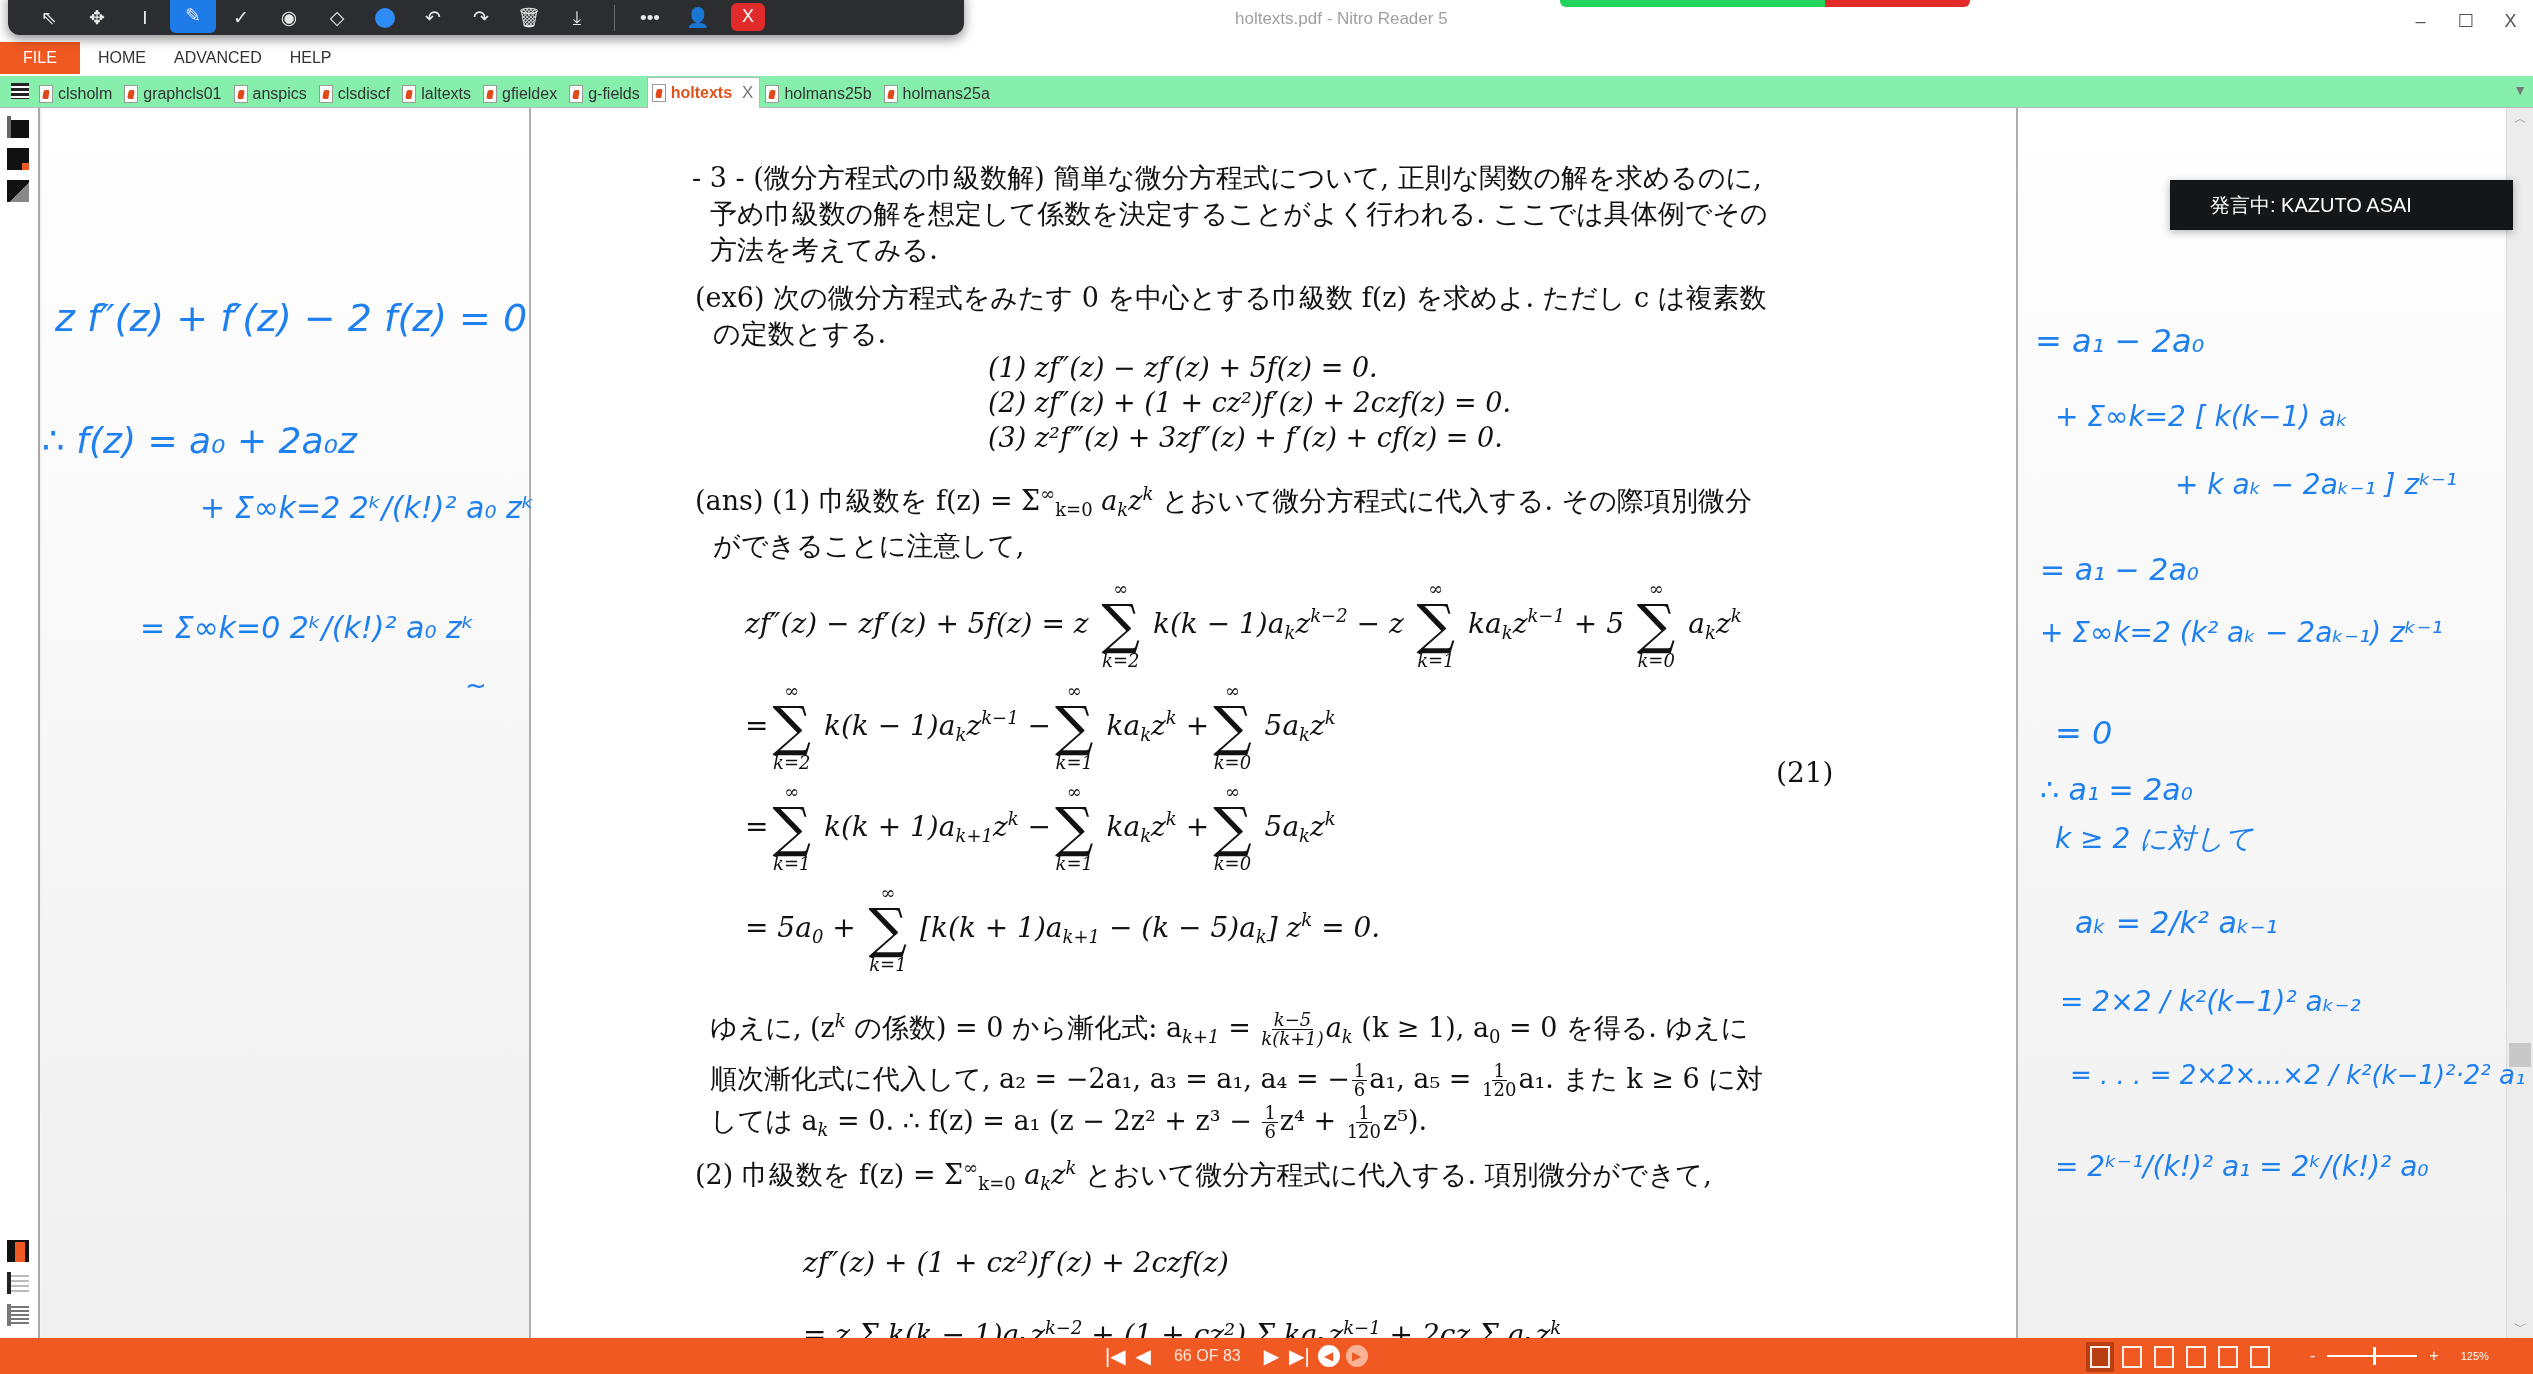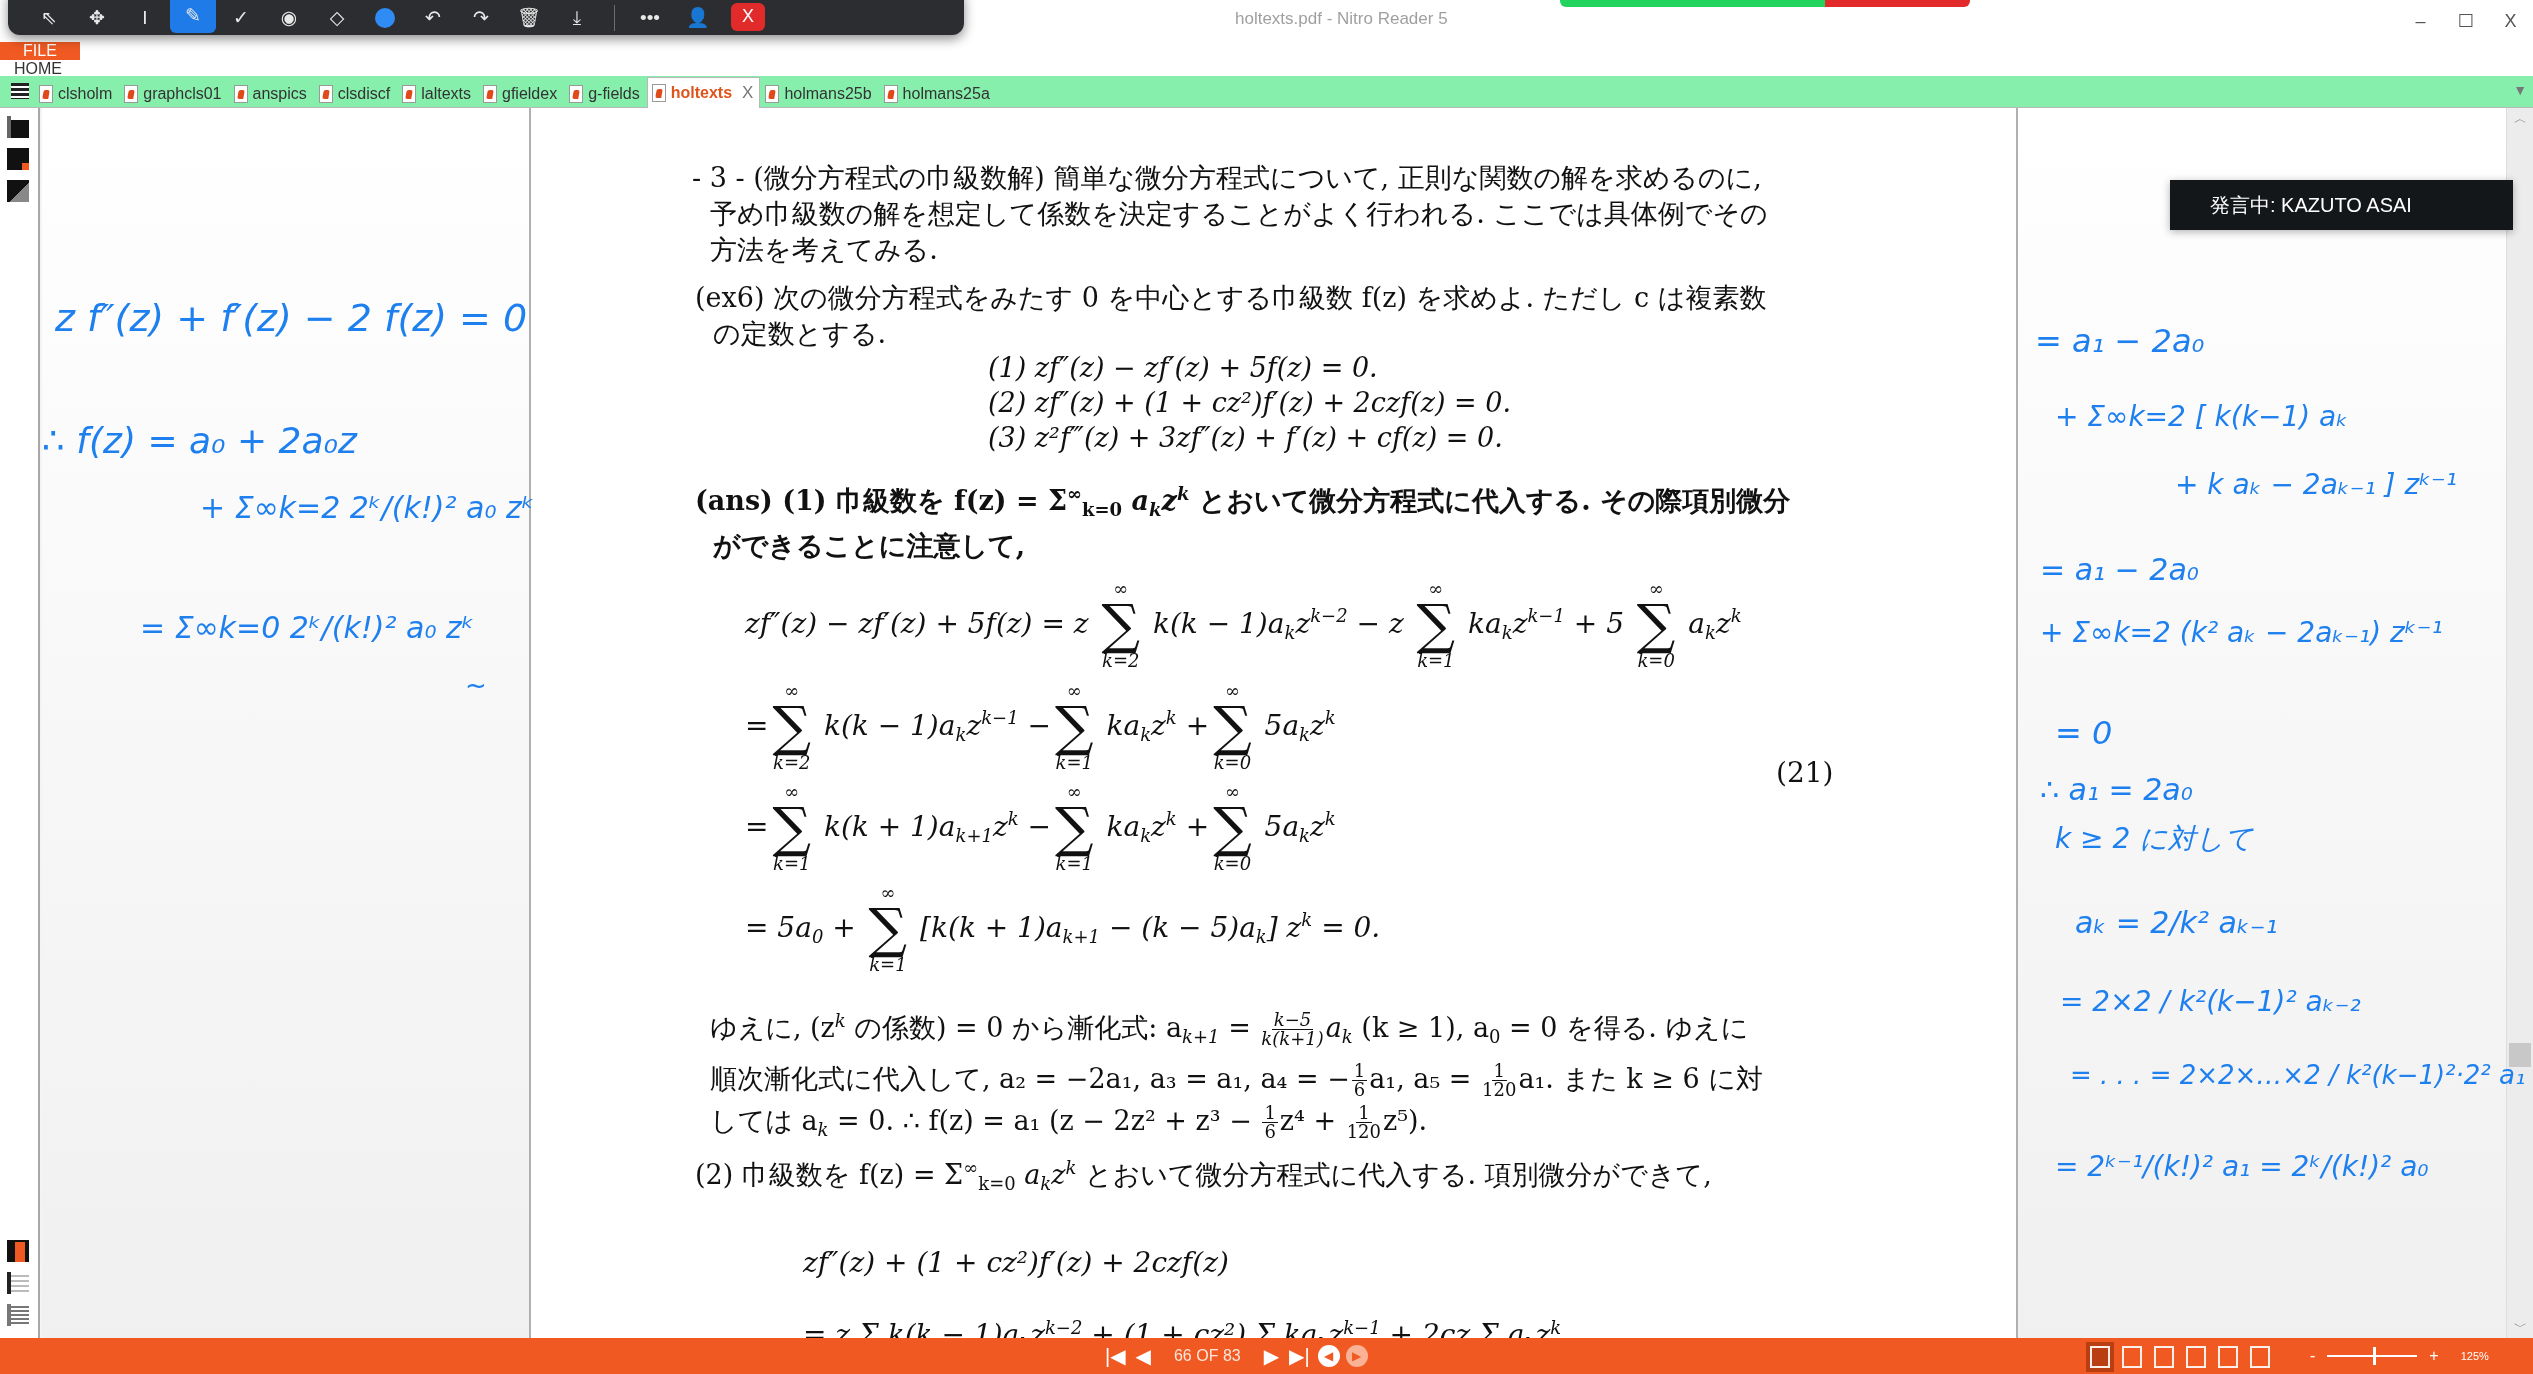--- a/index.html
+++ b/index.html
@@ -17,21 +17,21 @@
 
   
   .anno-toolbar { position: absolute; left: 8px; top: -8px; width: 956px; height: 43px; background: #2b2d30; border-radius: 0 0 12px 12px; box-shadow: 0 4px 12px rgba(0,0,0,0.45); display: flex; align-items: center; padding-left: 18px; z-index: 10; }
   .tool { width: 46px; height: 36px; margin-right: 2px; display: flex; align-items: center; justify-content: center; color: #e8e8e8; font-size: 19px; position: relative; top: 4px; }
   .tool.active { background: #1f7be8; border-radius: 0 0 6px 6px; height: 35px; top: 2px; }
   .tool .dot { width: 20px; height: 20px; border-radius: 50%; background: #2f8cf5; }
   .tool-sep { width: 1px; height: 26px; background: #6b6d70; margin: 0 12px; position: relative; top: 4px; }
   .tool.close { background: #e12b2b; border-radius: 6px; width: 34px; height: 28px; font-size: 18px; color: #fff; top: 3px; margin-left: 8px; }
 
   
-  .ribbon { position: absolute; left: 0; top: 42px; width: 2533px; height: 32px; background: #fff; display: flex; align-items: stretch; flex-direction: column; }
+  .ribbon { position: absolute; left: 0; top: 42px; width: 2533px; height: 32px; background: #fff; display: flex; align-items: stretch; }
   .ribbon-item { padding: 0 14px; font-size: 16px; color: #333; display: flex; align-items: center; }
   .ribbon-item.file { background: #f05a22; color: #fff; width: 80px; justify-content: center; margin-right: 4px; padding: 0; }
 
   
   .tabbar { position: absolute; left: 0; top: 76px; width: 2533px; height: 32px; background: #86efac; border-bottom: 1px solid #b8b8b8; display: flex; align-items: flex-end; }
   .tabbar-icon { width: 28px; height: 26px; display: flex; align-items: center; justify-content: center; margin-left: 6px; margin-bottom: 3px; }
   .tabbar-icon span { display: block; width: 18px; height: 16px; background: repeating-linear-gradient(#222 0 3px, #fff 3px 5px); }
   .doc-tab { height: 28px; display: flex; align-items: center; padding: 0 6px 0 4px; font-size: 16px; color: #333; border: 1px solid transparent; border-bottom: none; }
   .doc-tab.active { border-color: #b8b8b8; background: #fff; font-weight: bold; color: #e0541c; height: 31px; margin-bottom: -1px; }
   .pdf-icon { width: 14px; height: 18px; border: 1px solid #999; background: #fff; margin-right: 5px; position: relative; }
@@ -224,21 +224,21 @@
     <div class="para" style="top:280px; left:695px;">
       <div>(ex6) 次の微分方程式をみたす 0 を中心とする巾級数 f(z) を求めよ. ただし c は複素数</div>
       <div class="indent">の定数とする.</div>
     </div>
     <div class="eq-list" style="top:350px;">
       <div class="i">(1) zf″(z) − zf′(z) + 5f(z) = 0.</div>
       <div class="i">(2) zf″(z) + (1 + cz²)f′(z) + 2czf(z) = 0.</div>
       <div class="i">(3) z²f‴(z) + 3zf″(z) + f′(z) + cf(z) = 0.</div>
     </div>
 
-    <div class="para" style="top:476px; left:695px;font-weight:bold;">
+    <div class="para" style="top:476px; left:695px;">
       <div>
         <span>(ans) (1) 巾級数を f(z) = Σ</span><sup>∞</sup><sub>k=0</sub><span class="i"> a</span><sub class="i">k</sub><span class="i">z</span><sup class="i">k</sup>
         <span>とおいて微分方程式に代入する. その際項別微分</span>
       </div>
       <div class="indent">ができることに注意して,</div>
     </div>
 
     <div class="math-block" style="top:0; left:0;">
 
       <div class="math-line i" style="left:745px; top:580px;">

